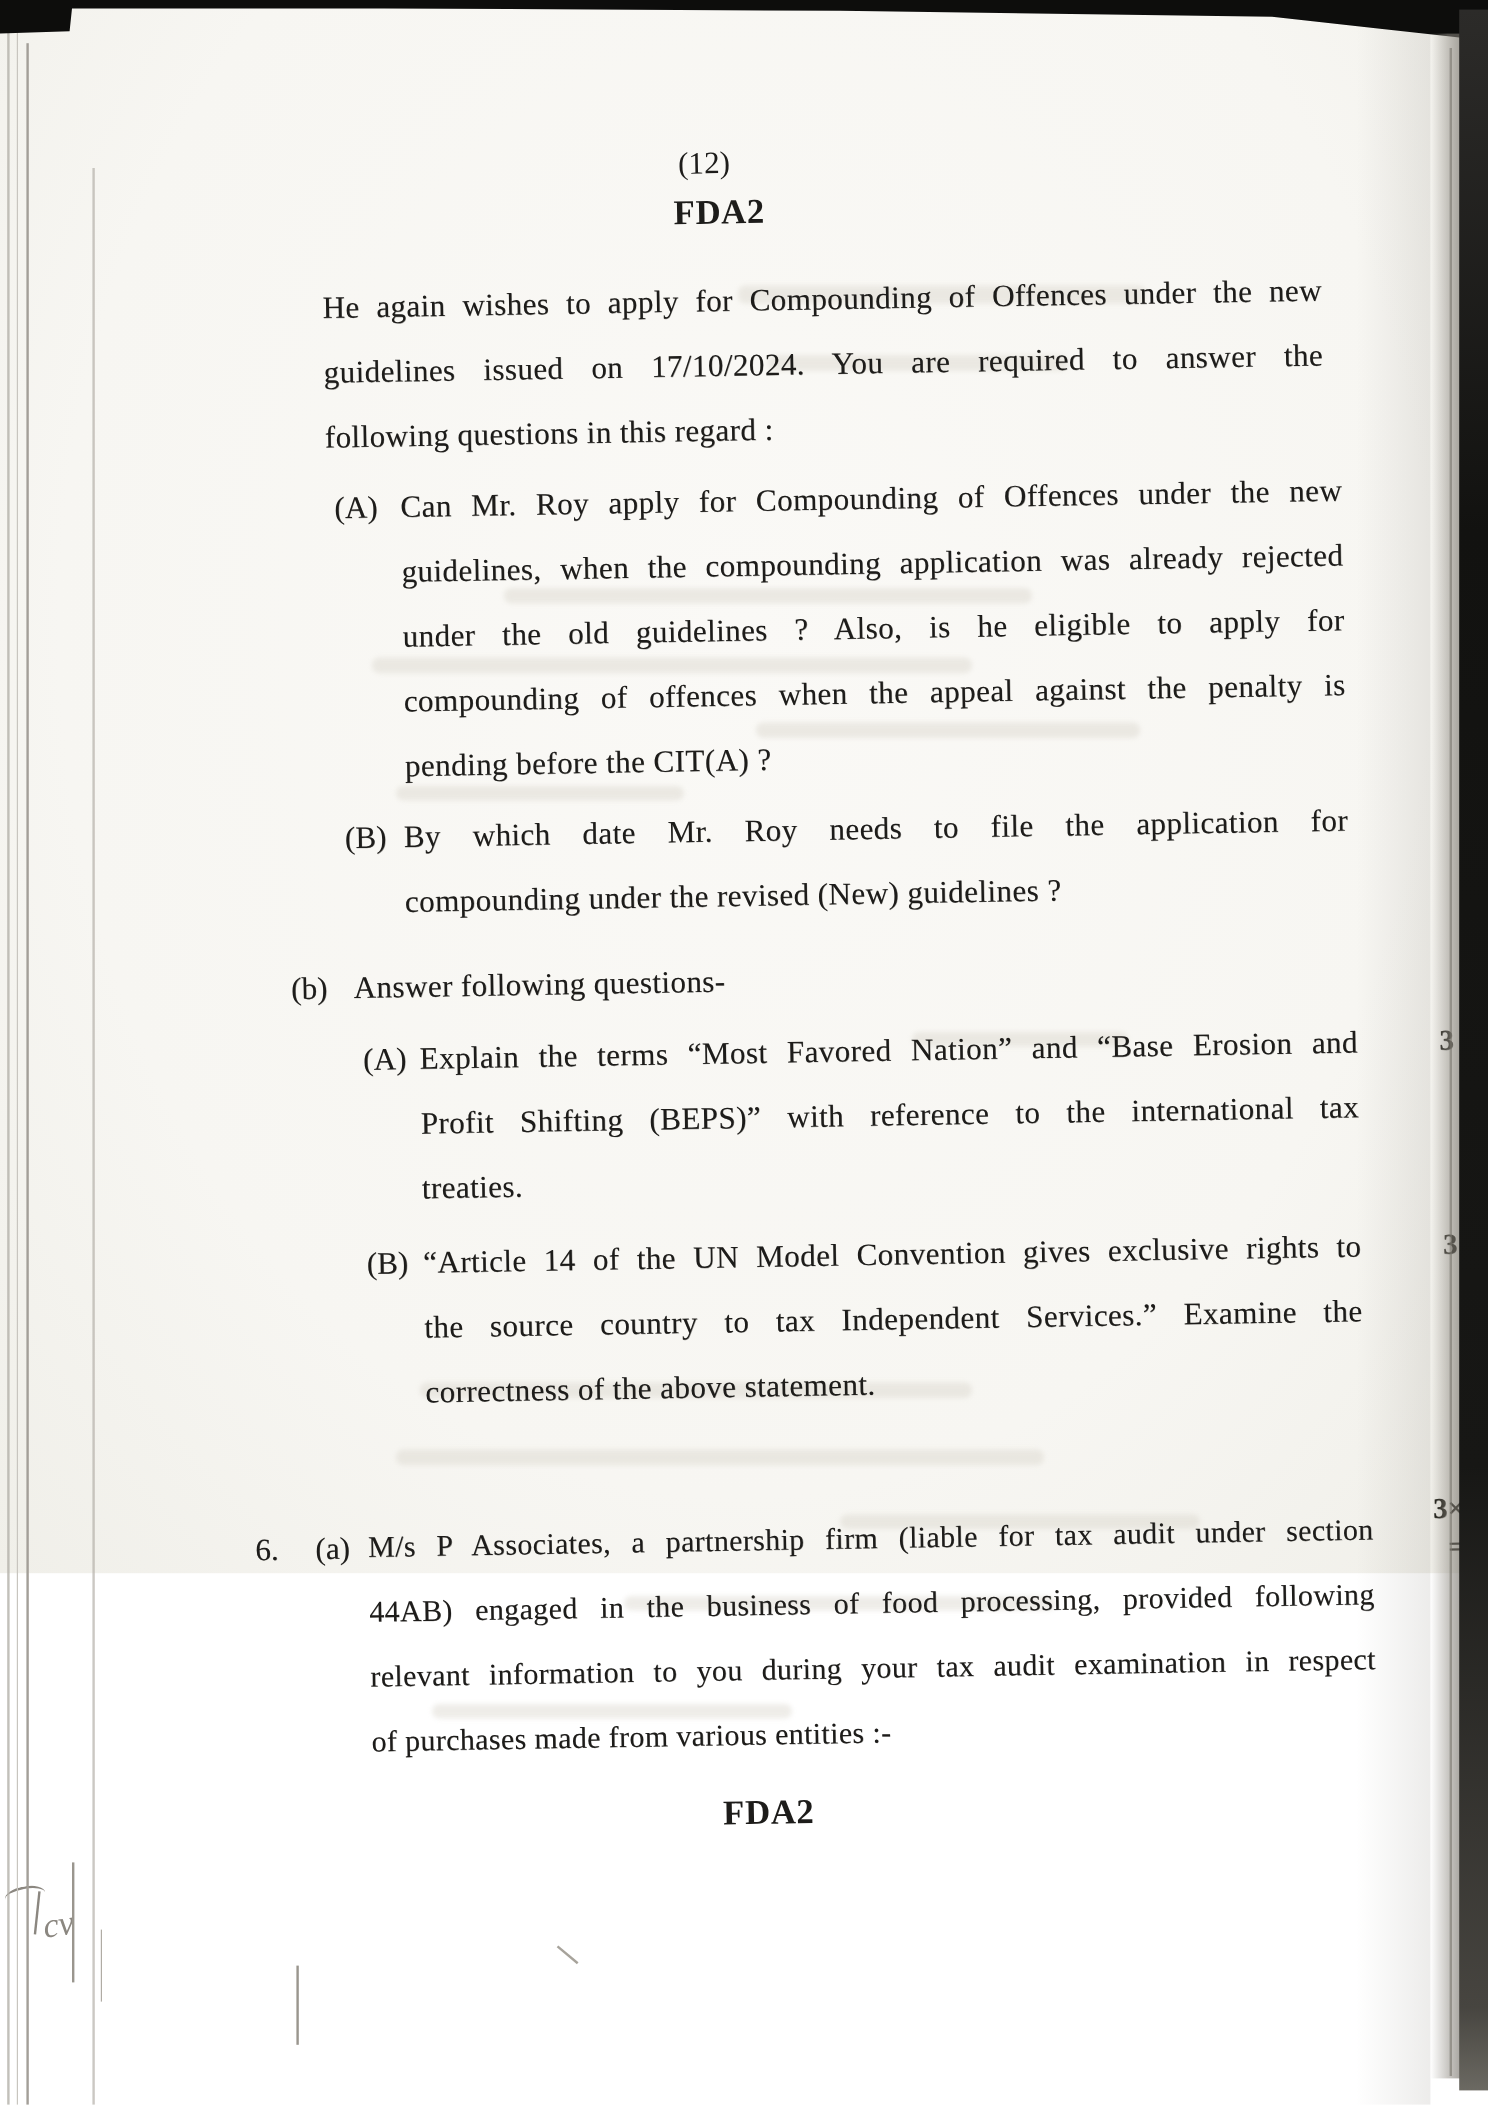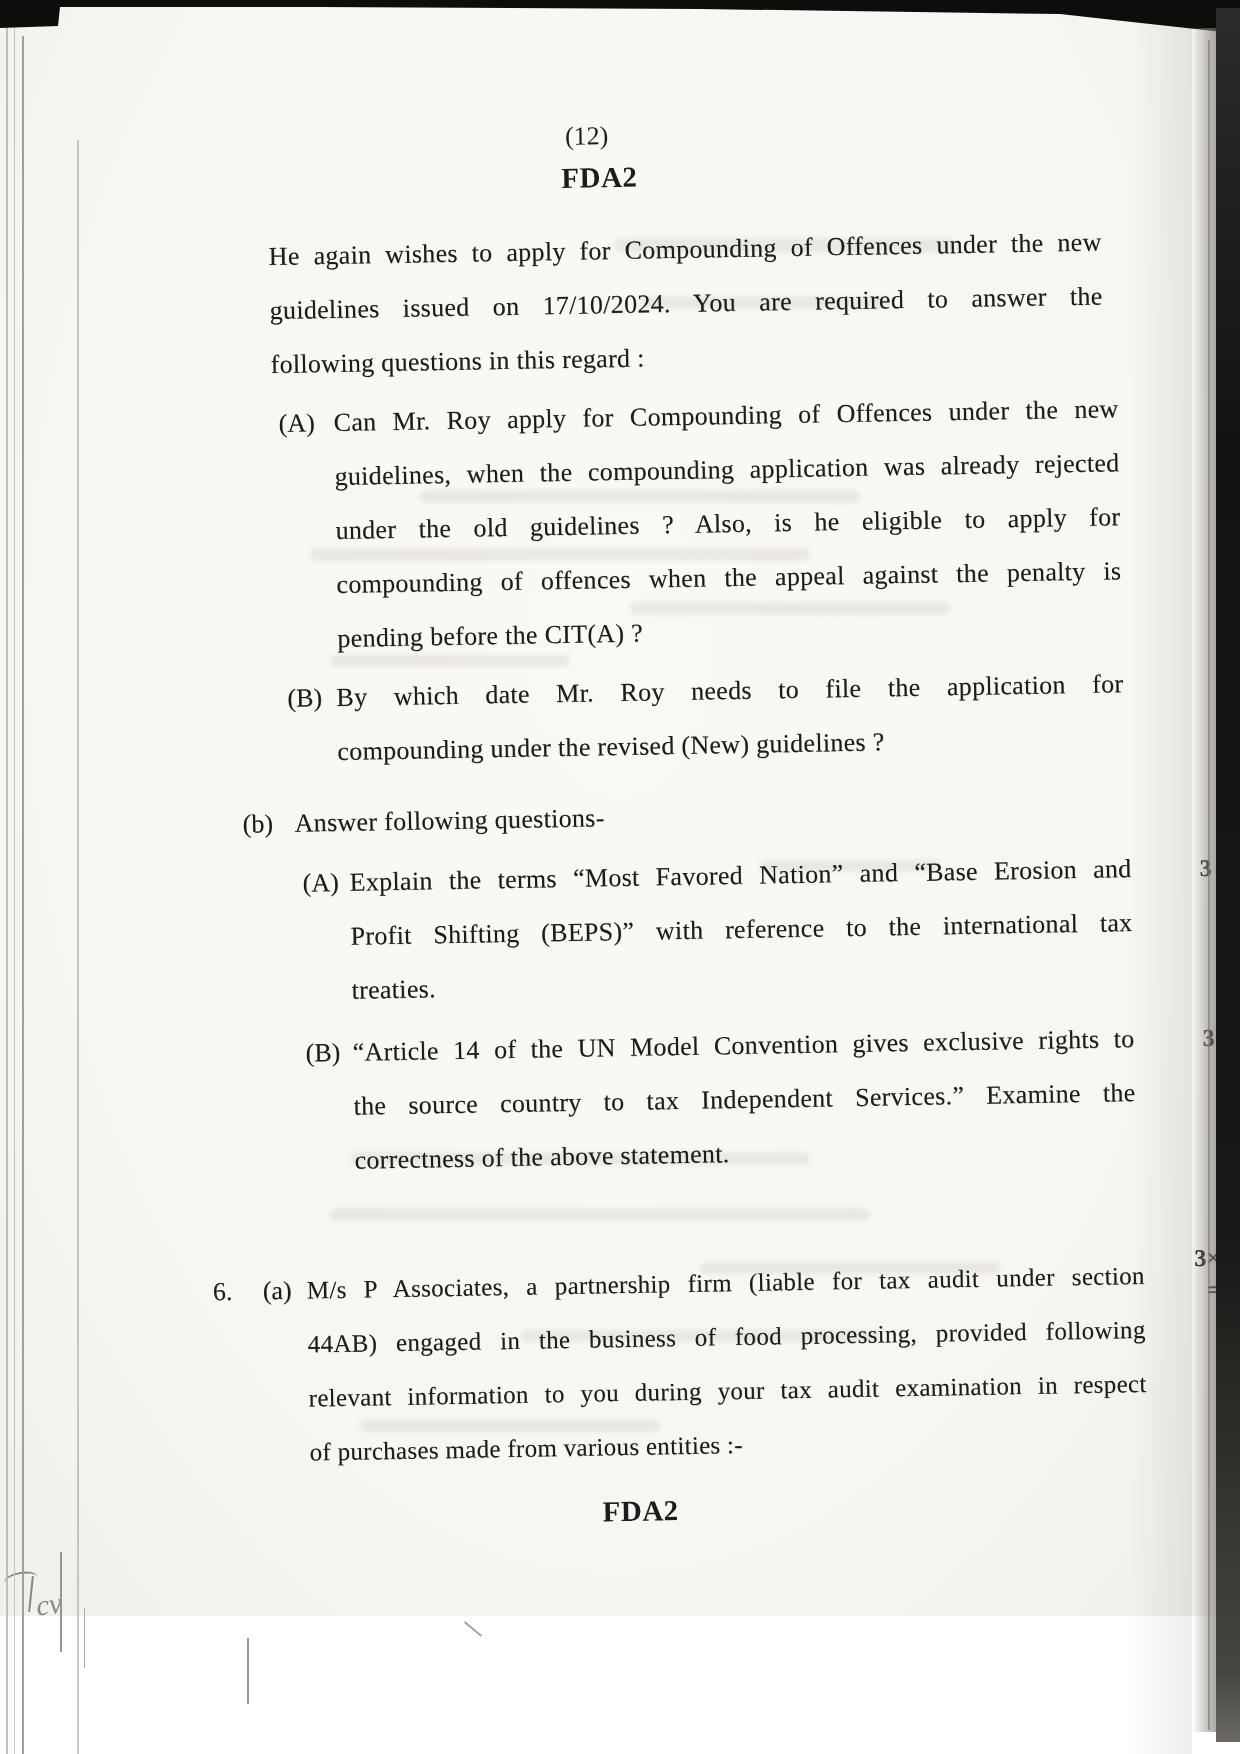--- a/index.html
+++ b/index.html
@@ -2,21 +2,21 @@
 <html><head>
 <meta charset="utf-8">
 <style>
   html,body{margin:0;padding:0;}
   body{
     width:1240px;height:1754px;overflow:hidden;
     font-family:"Liberation Serif","DejaVu Serif",serif;
     background:#ffffff;
   }
   .page{
-    position:relative;width:1240px;height:1616px;
+    position:relative;width:1240px;height:1311px;
     background:radial-gradient(ellipse at 50% 40%, #faf9f6 0%, #f7f6f2 65%, #f0efe9 100%);
     color:#1d1c1a;
   }
   
   .content{
     position:absolute;left:0;top:0;width:1240px;height:1754px;
     transform:rotate(-1deg);transform-origin:620px 900px;
     z-index:2;
   }
   .block{position:absolute;}

